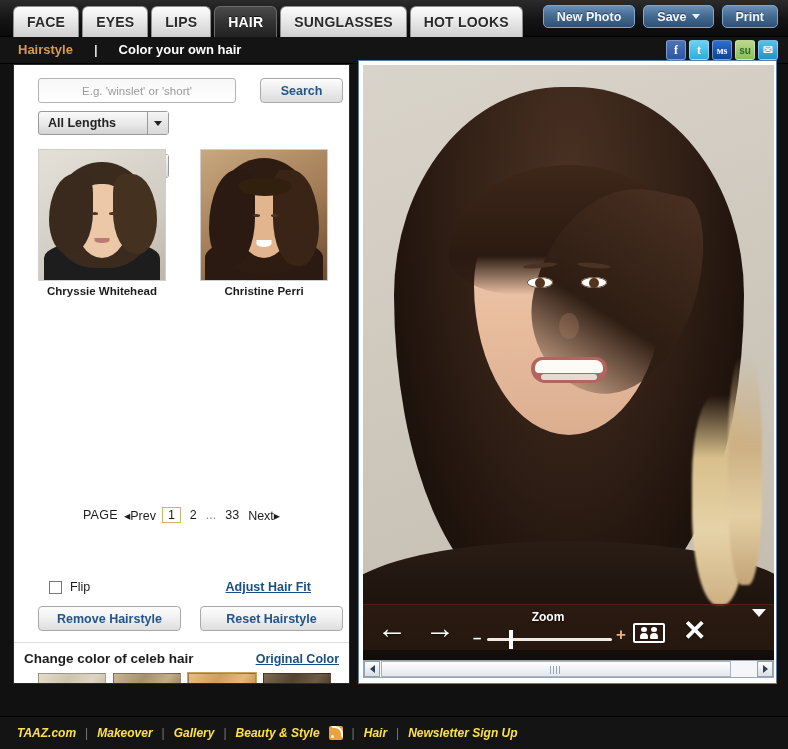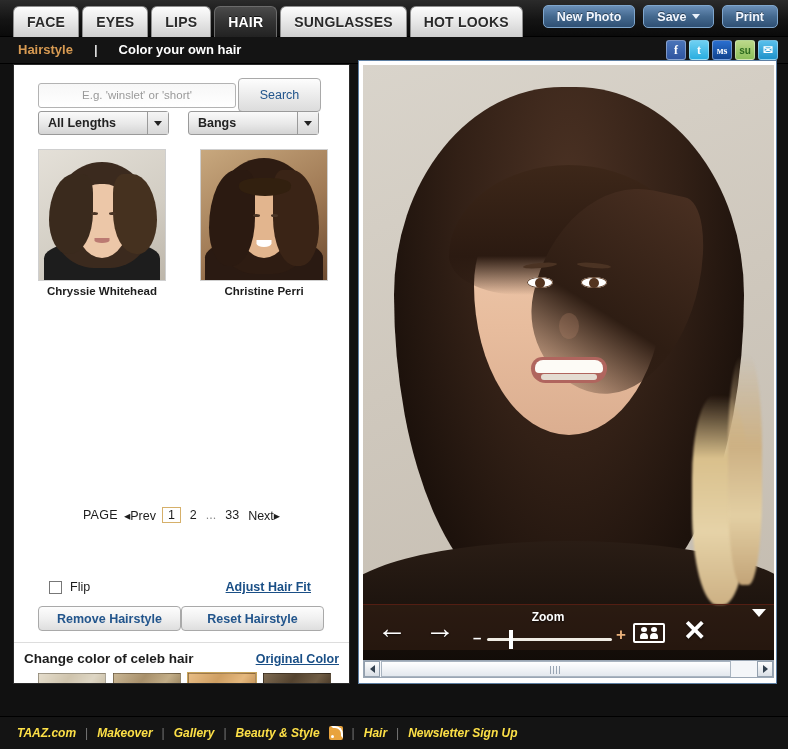--- a/index.html
+++ b/index.html
@@ -71,34 +71,34 @@
   .s-tw { background:linear-gradient(180deg,#6fd0f2,#2aaee0); }
   .s-ms { background:linear-gradient(180deg,#2a6fd0,#10438f); font-size:10px;}
   .s-su { background:linear-gradient(180deg,#bcd98a,#8cbf5a); color:#2d6b1f; font-size:10px; font-family:"Liberation Sans",sans-serif;}
   .s-mail { background:linear-gradient(180deg,#59c0ec,#1f93ca); }
 
   
   .leftpanel {
     position:absolute; left:13px; top:64px; width:337px; height:620px;
     background:#ffffff; border:1px solid #2a2a2a; overflow:hidden;
   }
-  .searchrow { position:absolute; left:24px; top:13px; display:flex; align-items:center; gap:2px; }
+  .searchrow { position:absolute; left:24px; top:13px; display:flex; align-items:center; gap:24px; }
   .search-input {
     width:198px; height:25px; border:1px solid #b3b3b3; border-radius:3px;
     background:linear-gradient(180deg,#f7f7f7,#ffffff);
     font-size:11.5px; color:#555; text-align:center; padding:0 6px;
     font-family:"Liberation Sans", sans-serif;
   }
   .search-input::placeholder { color:#9a9a9a; font-style:normal; }
   .search-btn {
-    width:83px;height:34px; border:1px solid #a9a9a9; border-radius:4px;
+    width:83px;height:25px; border:1px solid #a9a9a9; border-radius:4px;
     background:linear-gradient(180deg,#fdfdfd 0%,#ececec 50%,#dcdcdc 100%);
-    font-size:12.5px; font-weight:normal; color:#22558c; cursor:pointer;
-  }
-  .selects { position:absolute; left:24px; top:46px; display:flex; gap:19px; }
+    font-size:12.5px; font-weight:bold; color:#22558c; cursor:pointer;
+  }
+  .selects { position:absolute; left:24px; top:46px; display:flex; gap:19px;flex-direction:column; }
   .sel {
     width:131px;height:24px; border:1px solid #9a9a9a; border-radius:3px;
     background:linear-gradient(180deg,#fafafa 0%,#e8e8e8 55%,#d4d4d4 100%);
     display:flex; align-items:center; justify-content:space-between;
     padding:0 0 0 9px; font-size:12.5px; font-weight:bold; color:#232323; cursor:pointer;
   }
   .sel .arrowbox {
     width:21px; height:22px; border-left:1px solid #9a9a9a;
     display:flex;align-items:center;justify-content:center;
     background:linear-gradient(180deg,#f5f5f5,#d8d8d8);
@@ -129,21 +129,21 @@
   .pg-dots { color:#888; }
 
   
   .flip-row { position:absolute; left:35px; top:515px; display:flex; align-items:center; gap:8px; }
   .cbox { width:13px;height:13px;border:1px solid #777; background:#fff; cursor:pointer; }
   .flip-lbl { font-size:12.5px; color:#1d1d1d; }
   .adjust {
     position:absolute; right:38px; top:515px; font-size:12.5px; font-weight:bold;
     color:#1a4f86; text-decoration:underline; cursor:pointer;
   }
-  .actionrow { position:absolute; left:24px; top:541px; display:flex; }
+  .actionrow { position:absolute; left:24px; top:541px; display:flex; gap:19px; }
   .actbtn {
     width:143px;height:25px; border:1px solid #a9a9a9; border-radius:4px;
     background:linear-gradient(180deg,#fdfdfd 0%,#f0f0f0 50%,#dedede 100%);
     font-size:12.5px; font-weight:bold; color:#22558c; cursor:pointer;
   }
 
   
   .colorsec { position:absolute; left:0; top:577px; width:337px; height:100px; border-top:1px solid #ddd; }
   .colorsec .title { position:absolute; left:10px; top:8px; font-size:13.5px; font-weight:bold; color:#1d1d1d; }
   .colorsec .orig {

